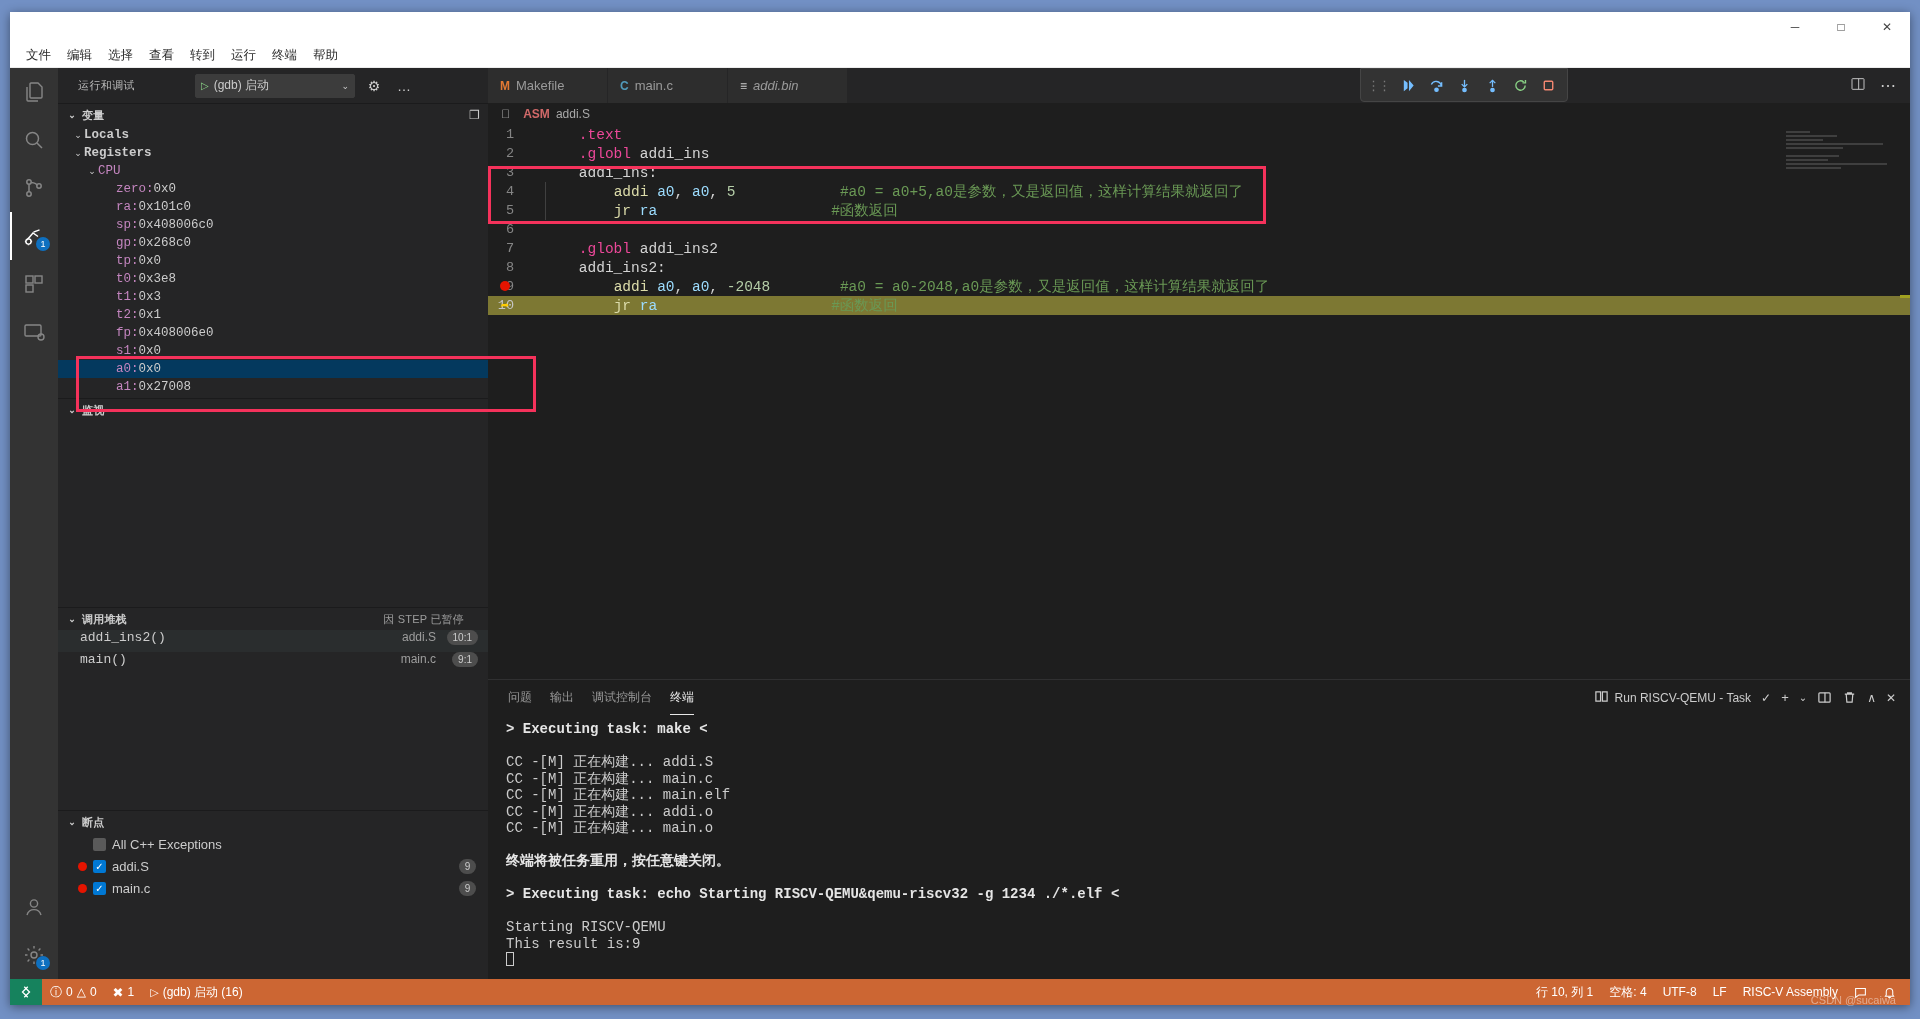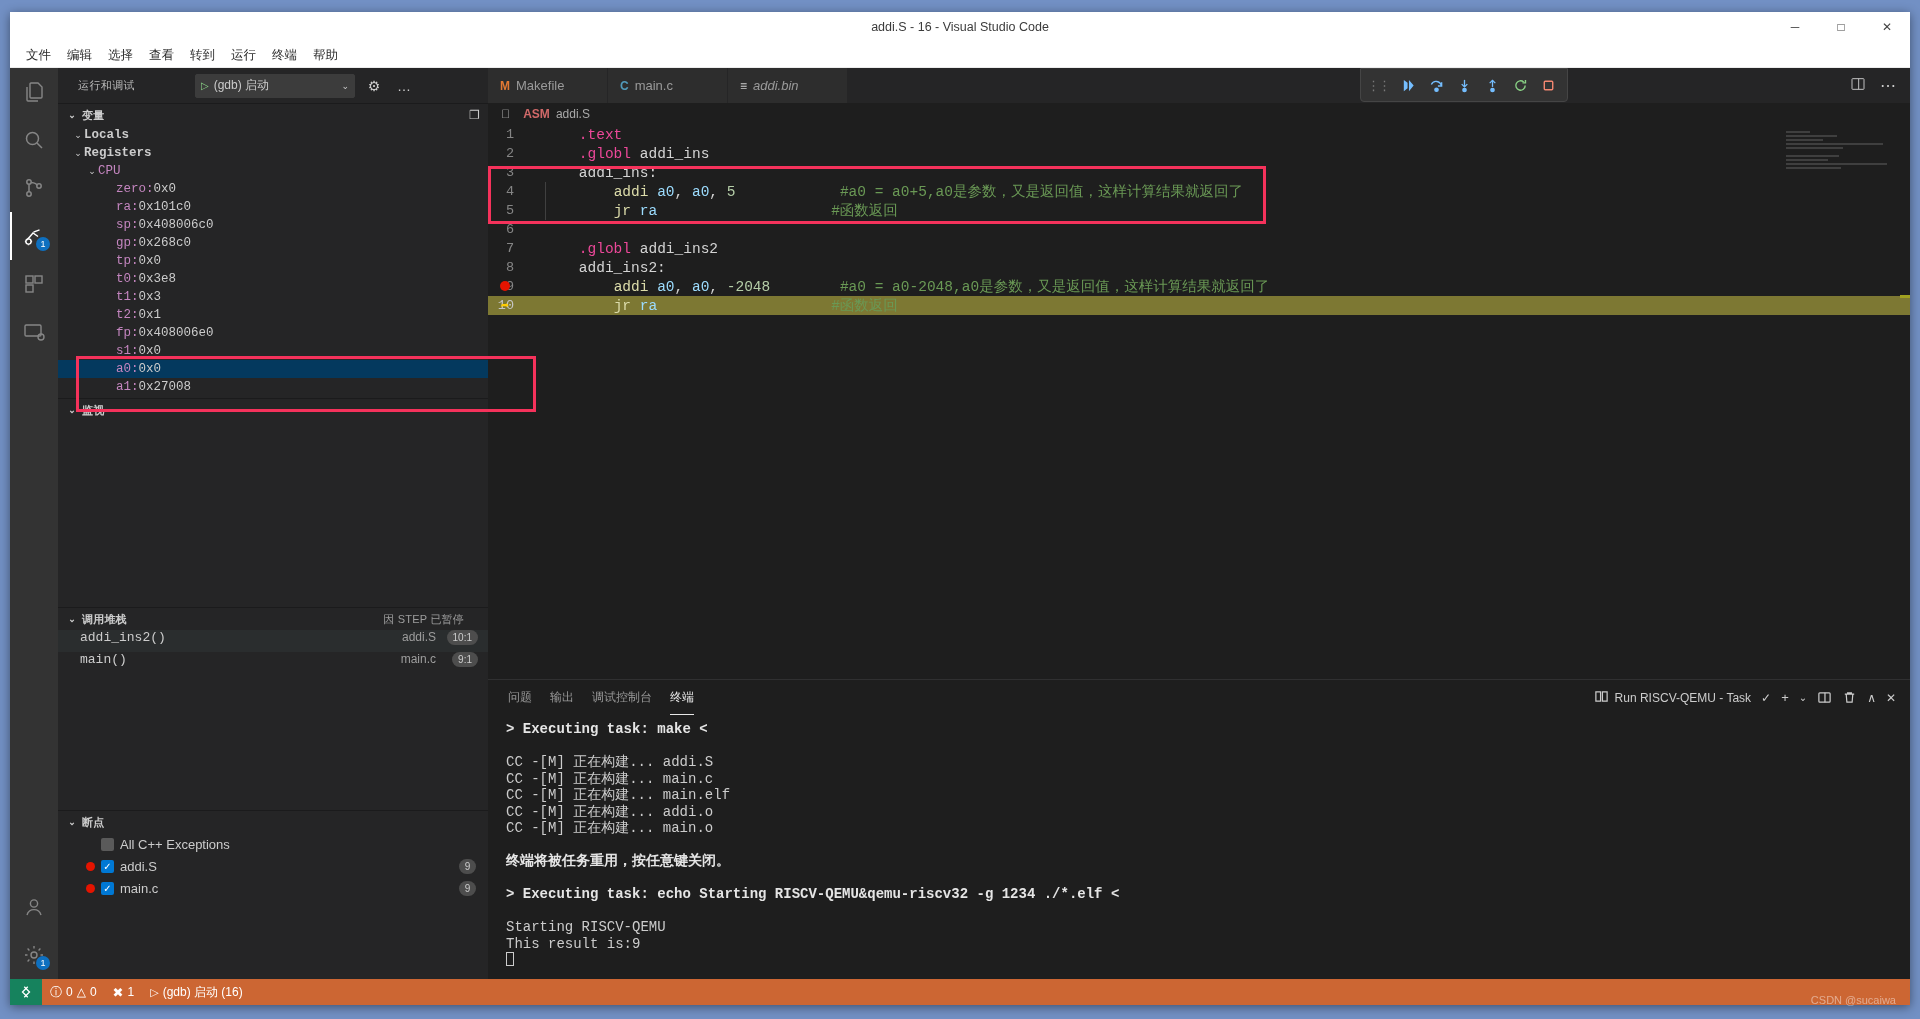--- a/index.html
+++ b/index.html
@@ -148,21 +148,21 @@
   }
   .cs-row .cs-pos {
     position: absolute; right: 10px; background: #4d4d4d; color: #cccccc;
     border-radius: 9px; padding: 0 6px; font-size: 10px; line-height: 15px;
     font-family: "Liberation Sans", sans-serif;
   }
 
   
   .bp-row {
     height: 22px; display: flex; align-items: center; gap: 6px;
-    padding-left: 28px; font-size: 13px; color: #cccccc; position: relative;
+    padding-left: 20px; font-size: 13px; color: #cccccc; position: relative;
   }
   .bp-dot { width: 9px; height: 9px; border-radius: 50%; background: #e51400; flex: 0 0 9px; }
   .bp-dot.none { background: transparent; }
   .bp-check {
     width: 13px; height: 13px; border-radius: 2px; background: #0078d4;
     display: flex; align-items: center; justify-content: center;
     color: #fff; font-size: 10px; flex: 0 0 13px;
   }
   .bp-check.off { background: #5a5a5a; }
   .bp-count {
@@ -299,21 +299,20 @@
     font-size: 11px; pointer-events: none;
   }
 </style>
 </head>
 <body>
 
 <div class="desktop">
 <div class="vscode">
 
   <div class="titlebar">
-    <div class="title">addi.S - 16 - Visual Studio Code</div>
     <div class="winbtns">
       <div class="winbtn">─</div>
       <div class="winbtn">□</div>
       <div class="winbtn close">✕</div>
     </div>
   </div>
 
   <div class="menubar">
     <div class="menuitem">文件</div>
     <div class="menuitem">编辑</div>
@@ -685,17 +684,35 @@
       <span>0</span>
     </div>
     <div class="sb-item">
       <span style="font-size:13px;">✖</span>
       <span>1</span>
     </div>
     <div class="sb-item">
       <span style="font-size:11px;">▷</span>
       <span>(gdb) 启动 (16)</span>
     </div>
+    <div class="sb-right">
+      <div class="sb-item">行 10, 列 1</div>
+      <div class="sb-item">空格: 4</div>
+      <div class="sb-item">UTF-8</div>
+      <div class="sb-item">LF</div>
+      <div class="sb-item">RISC-V Assembly</div>
+      <div class="sb-item">
+        <svg viewBox="0 0 16 16" fill="none" stroke="currentColor" stroke-width="1.3" style="width:13px;height:13px;">
+          <path d="M2 3h12v8H6l-4 3z"></path>
+        </svg>
+      </div>
+      <div class="sb-item">
+        <svg viewBox="0 0 16 16" fill="none" stroke="currentColor" stroke-width="1.3" style="width:13px;height:13px;">
+          <path d="M4 11V7a4 4 0 0 1 8 0v4l1 1.5H3z"></path>
+              <path d="M6.6 13.5a1.6 1.6 0 0 0 2.8 0"></path>
+        </svg>
+      </div>
+    </div>
     <div class="watermark">CSDN @sucaiwa</div>
   </div>
 
 </div>
 </div>
 
 </body></html>

